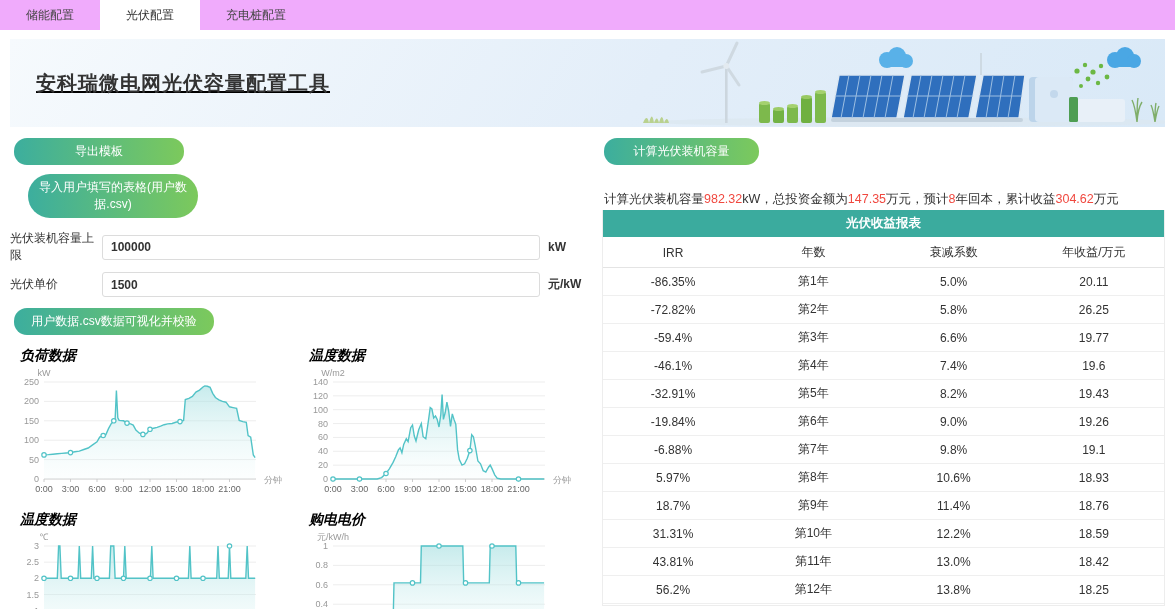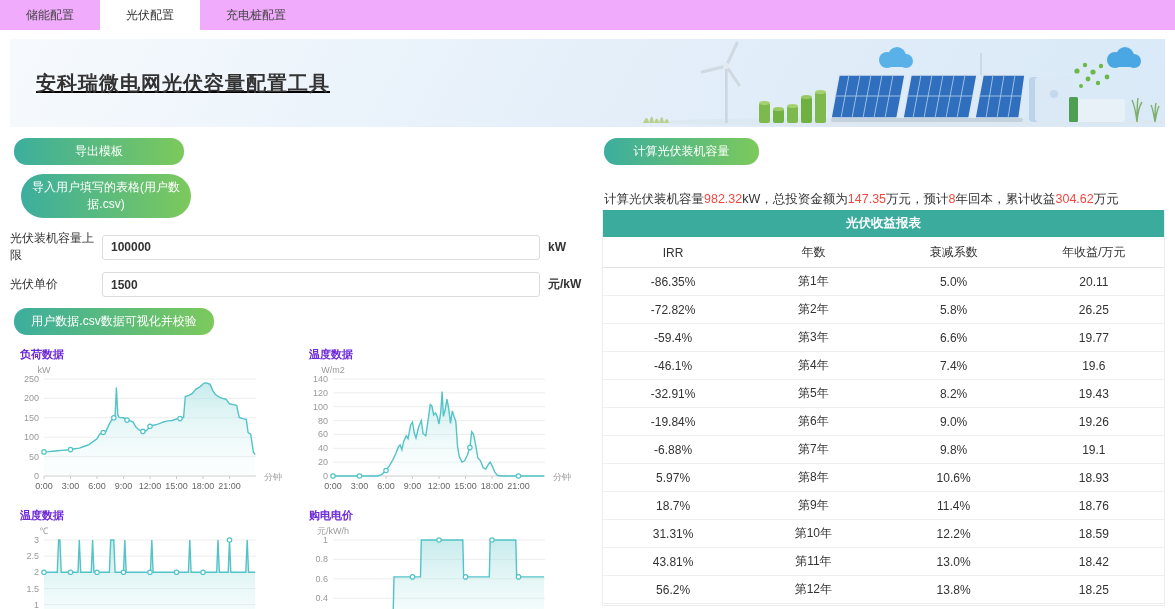--- a/index.html
+++ b/index.html
@@ -12,31 +12,31 @@
   .banner { margin:9px 10px 0 10px; height:88px; background:linear-gradient(120deg,#f6fafd 0%,#e3eef9 55%,#d9e9f7 100%); display:flex; align-items:center; justify-content:space-between; overflow:hidden;text-decoration:underline; }
   .banner-title { font-size:20px; font-weight:bold; color:#333; padding-left:26px; letter-spacing:1px; }
   .banner-art { height:88px; flex:0 0 540px; }
   
   .content { display:flex; padding:0 10px; margin-top:8px; gap:14px; }
   .col-left { width:578px; flex:0 0 578px; }
   .col-right { flex:1; min-width:0; }
   
   .pill { display:inline-block; border:none; color:#fff; font-size:12px; border-radius:13px; padding:5px 0; text-align:center; cursor:pointer; background:linear-gradient(90deg,#3cae9e,#7cc95c); font-family:inherit; }
   .btn-export { width:170px; margin:3px 0 0 4px; }
-  .btn-import { width:170px; margin:9px 0 0 11px;border-radius:22px; }
+  .btn-import { width:170px; margin:9px 0 0 18px;border-radius:22px; }
   .btn-viz { width:200px; margin:11px 0 0 4px; }
   .btn-calc { width:155px; margin:3px 0 16px 2px; }
   
   .frow { display:flex; align-items:center; margin-top:12px; }
   .flabel { width:92px; font-size:12px; color:#333; flex:0 0 92px; }
   .finput { flex:1; height:25px; border:1px solid #dcdcdc; border-radius:3px; font-size:12px; font-weight:600; color:#333; padding:0 8px; font-family:inherit; outline:none; }
   .funit { margin-left:8px; font-size:12px; font-weight:600; color:#333; width:40px; }
   
   .charts { display:grid; grid-template-columns:1fr 1fr; margin-top:4px; }
-  .chart-title { font-size:11px; font-weight:bold; color:#6d28d9; margin:8px 0 2px 10px; }
+  .chart-title { font-size:14px; font-weight:bold; color:#000000; margin:8px 0 2px 10px;font-style:italic; }
   
   .summary { margin:10px 0 0 2px; font-size:12.5px; color:#333; }
   .summary .red { color:#f0483f; }
   
   .tbl-wrap { margin-top:2px; border:1px solid #ededed; border-top:none; height:396px; overflow:hidden; }
   .tbl-title { background:#3bab9e; color:#fff; font-size:12.5px; font-weight:bold; text-align:center; padding:5px 0; }
   table { width:100%; border-collapse:collapse; table-layout:fixed; }
   thead td { font-size:12px; color:#333; text-align:center; padding:7px 0 6px 0; border-bottom:1px solid #e4e4e4; }
   tbody td { font-size:12px; color:#333; text-align:center; padding:5px 0; border-bottom:1px solid #efefef; }
 </style>

